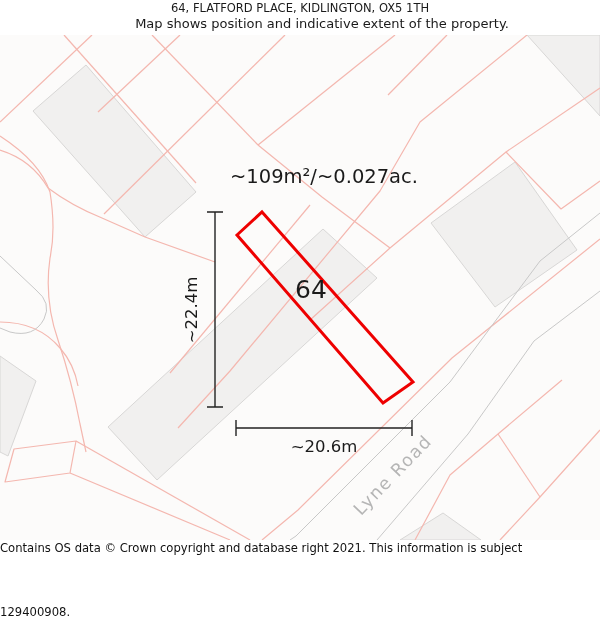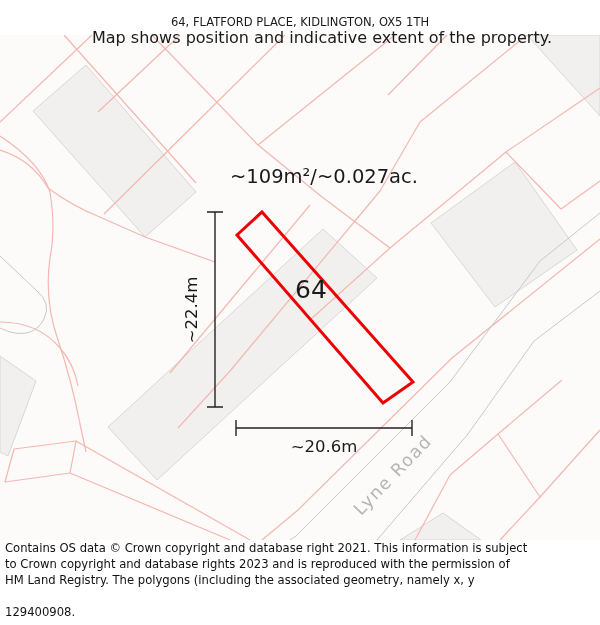--- a/index.html
+++ b/index.html
@@ -1,24 +1,24 @@
 <!DOCTYPE html>
 <html><head>
 <meta charset="utf-8">
 <style>
   html,body{margin:0;padding:0;background:#ffffff;}
   #page{position:relative;width:600px;height:625px;background:#ffffff;overflow:hidden;
         font-family:"DejaVu Sans",sans-serif;color:#1a1a1a;}
   #header{position:absolute;top:0;left:0;width:600px;height:35px;background:#ffffff;
           text-align:center;z-index:3;}
-  #title{font-size:11.5px;line-height:15px;padding-top:15px;color:#1a1a1a;}
-  #subtitle{font-size:16px;line-height:15px;color:#1a1a1a;margin-left:44px;}
+  #title{font-size:11.5px;line-height:15px;padding-top:1px;color:#1a1a1a;}
+  #subtitle{font-size:13px;line-height:15px;color:#1a1a1a;margin-left:44px;}
   #map-wrap{position:absolute;top:0;left:0;width:600px;height:625px;z-index:1;}
   #footer{position:absolute;top:540px;left:0;width:600px;height:85px;background:#ffffff;
-          z-index:3;font-size:11.6px;line-height:16px;color:#111;padding-left:5px;box-sizing:border-box;}
+          z-index:3;font-size:11.6px;line-height:16px;color:#111;box-sizing:border-box;}
   svg text{font-family:"DejaVu Sans",sans-serif;}
 </style>
 </head>
 <body>
 
 <div id="page">
 
   <div id="map-wrap">
     <svg width="600" height="625" viewBox="0 0 600 625">
 
@@ -81,19 +81,19 @@
     </svg>
   </div>
 
   <div id="header">
     <div id="title">64, FLATFORD PLACE, KIDLINGTON, OX5 1TH</div>
     <div id="subtitle">Map shows position and indicative extent of the property.</div>
   </div>
 
   <div id="footer">
     <span>Contains OS data © Crown copyright and database right 2021. This information is subject</span><br>
-    <span>to Crown copyright and database rights 2023 and is reproduced with the permission of</span><br>
-    <span>HM Land Registry. The polygons (including the associated geometry, namely x, y</span><br>
+    <br>
+    <br>
     <br>
     <span>129400908.</span>
   </div>
 
 </div>
 
 </body></html>

